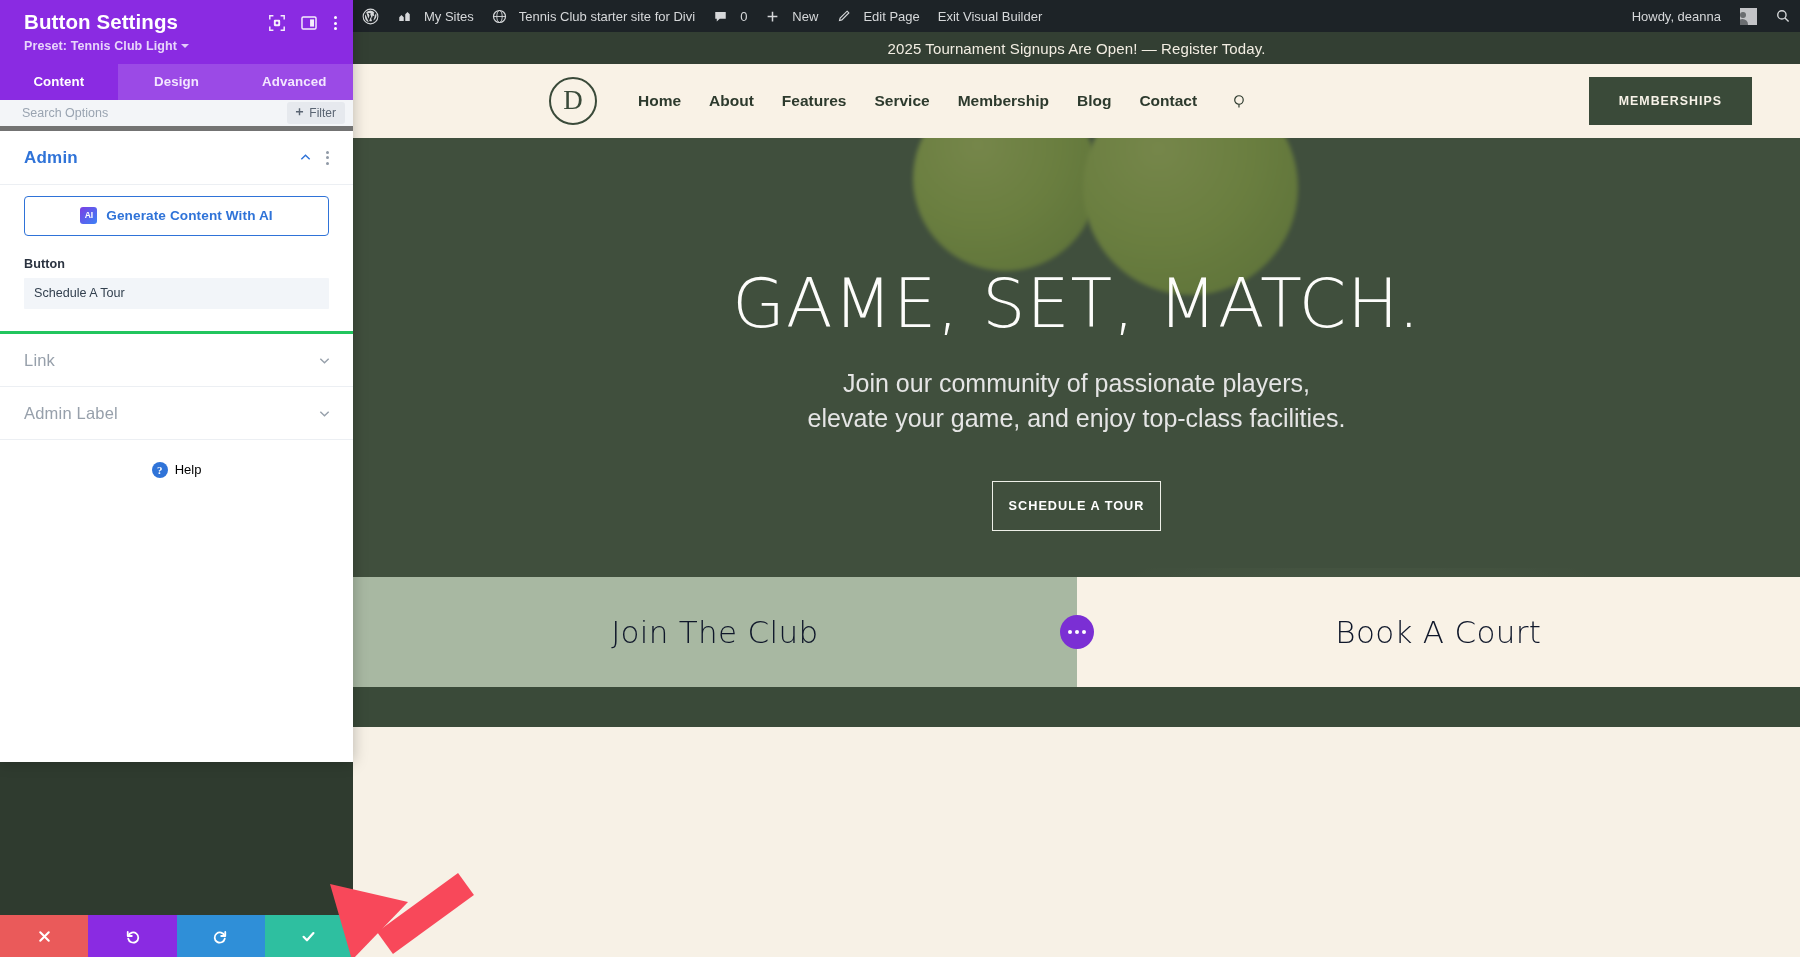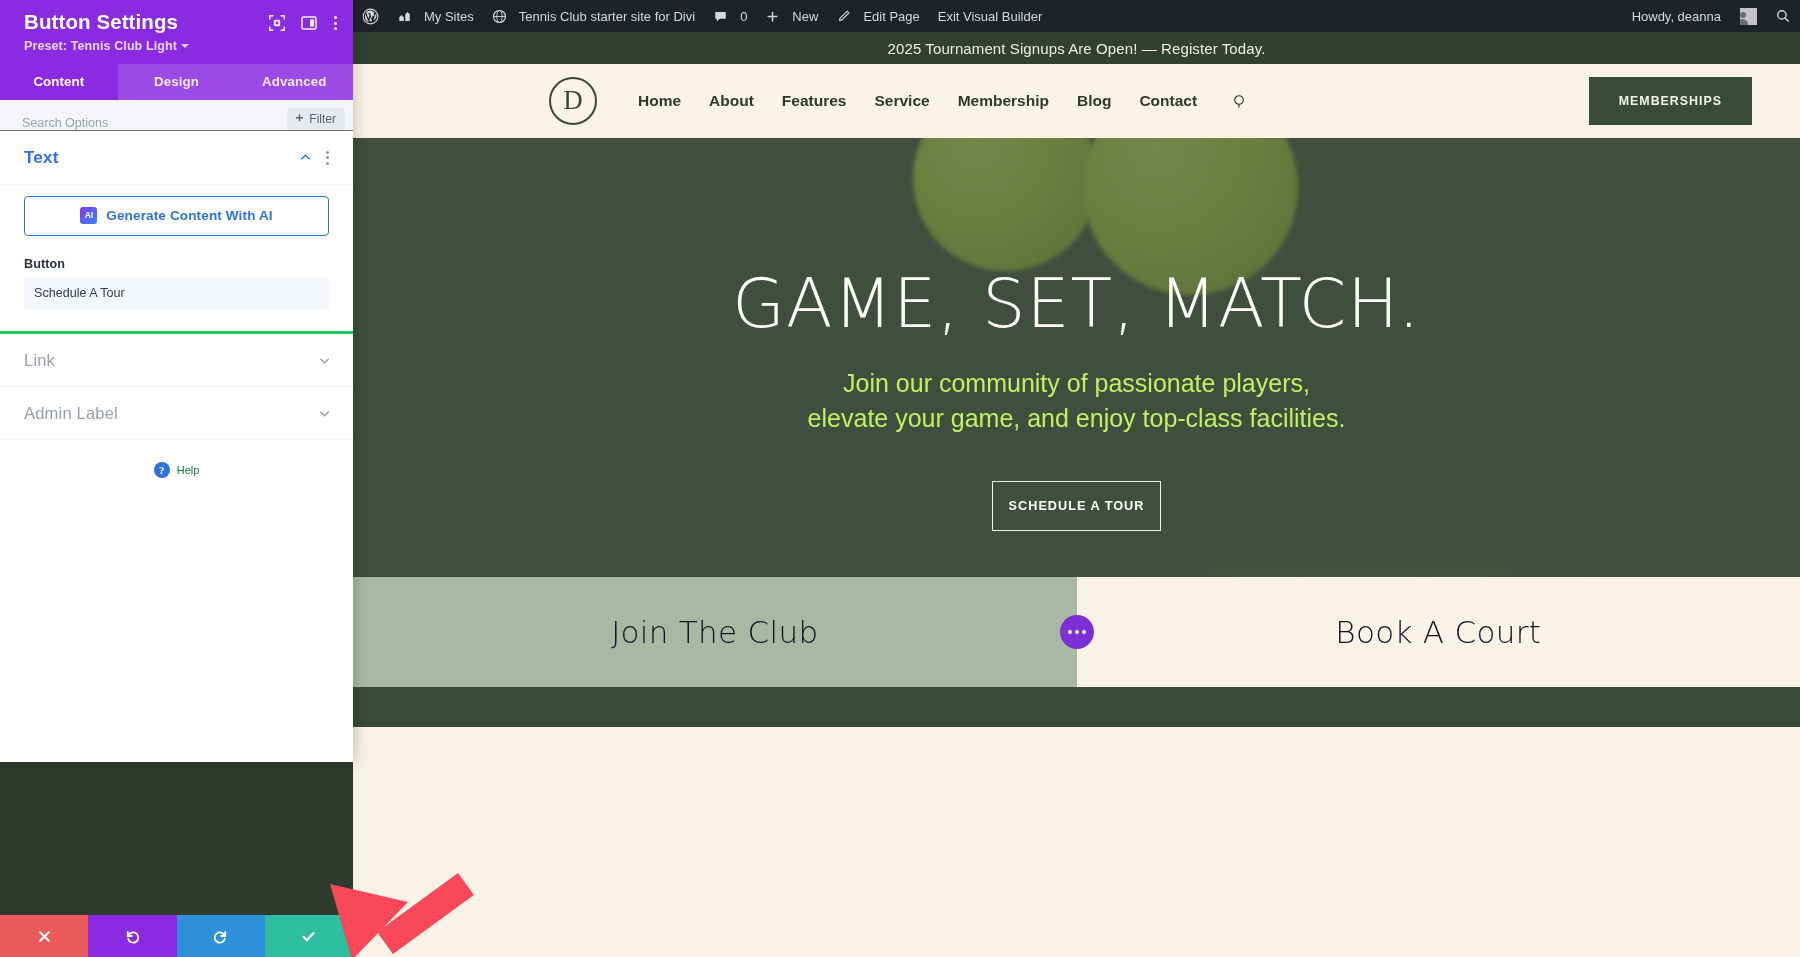--- a/index.html
+++ b/index.html
@@ -45,22 +45,22 @@
 
   .panel-tabs { display: flex; background: #9b4ae6; }
   .panel-tab {
     flex: 1 1 0; text-align: center; padding: 10px 0 11px;
     color: #f3e6ff; font-size: 13.3px; font-weight: 600; cursor: pointer;
     letter-spacing: .1px;
   }
   .panel-tab.active { background: #8a2be2; color: #ffffff; }
 
   .panel-search {
-    display: flex; align-items: flex-end; justify-content: space-between;
-    background: #f3f5f8; border-bottom: 1px solid #737373;
+    display: flex; align-items: center; justify-content: space-between;
+    background: #f3f5f8; border-bottom: 5px solid #737373;
     padding: 0 8px 0 22px; height: 31px;
   }
   .panel-search input {
     border: none; background: transparent; outline: none;
     font-size: 12.5px; color: #4a5568; font-family: inherit; width: 180px;
   }
   .panel-search input::placeholder { color: #9aa4b1; }
   .filter-btn {
     display: flex; align-items: center; gap: 4px;
     background: #e6e9ee; border-radius: 3px;
@@ -110,21 +110,21 @@
   .help-row {
     display: flex; align-items: center; justify-content: center; gap: 7px;
     padding: 22px 0 0 0; cursor: pointer;
   }
   .help-ico {
     width: 16px; height: 16px; border-radius: 50%;
     background: #2f73d8; color: #fff; font-size: 11px; font-weight: bold;
     display: flex; align-items: center; justify-content: center;
     font-family: "Liberation Serif", serif;
   }
-  .help-txt { font-size: 11px; color: #15803d; font-weight: 500; text-align: right; }
+  .help-txt { font-size: 13px; color: #000000; font-weight: 500; text-align: right; }
 
   
   #panel-actions {
     position: absolute; left: 0; bottom: 0; width: 353px; height: 42px;
     display: flex; z-index: 45;
   }
   .act-btn {
     flex: 1 1 0; display: flex; align-items: center; justify-content: center;
     cursor: pointer;
   }
@@ -204,21 +204,21 @@
     position: relative; z-index: 3; text-align: center;
     padding-top: 130px; color: #fff;
   }
   .hero-h1 {
     font-family: "DejaVu Sans", sans-serif;
     font-weight: 300; font-size: 68px; letter-spacing: 1px;
     color: #fdfdfb; line-height: 1.05;
   }
   .hero-p {
     margin-top: 27px; font-size: 25px; font-weight: 300; line-height: 1.38;
-    color: #bef264;
+    color: #e5e5e5;
   }
   .hero-btn {
     margin: 46px auto 0; width: 169px; padding: 17px 0;
     border: 1.6px solid #eef0e8; color: #fff;
     font-size: 12.7px; font-weight: bold; letter-spacing: 1px;
     cursor: pointer;
   }
 
   .dual {
     display: flex; height: 110px; position: relative;
@@ -417,21 +417,21 @@
         <svg viewBox="0 0 14 14" width="11" height="11">
           <path d="M6.1 1.6h1.8v3.6h3.6v1.8H7.9v3.6H6.1V7H2.5V5.2h3.6V1.6z" fill="#5a6472"></path>
         </svg>
         <span>Filter</span>
       </div>
     </div>
 
     <div class="panel-body">
 
       <div class="section-row">
-        <span class="section-title-open">Text</span>
+        <span class="section-title-open">Admin</span>
         <span class="section-actions">
           <svg class="chev" viewBox="0 0 14 14">
             <path d="M2.5 9L7 4.5 11.5 9" fill="none" stroke="#2f73d8" stroke-width="1.5"></path>
           </svg>
           <span class="kebab">
               <i></i>
               <i></i>
               <i></i>
             </span>
         </span>

